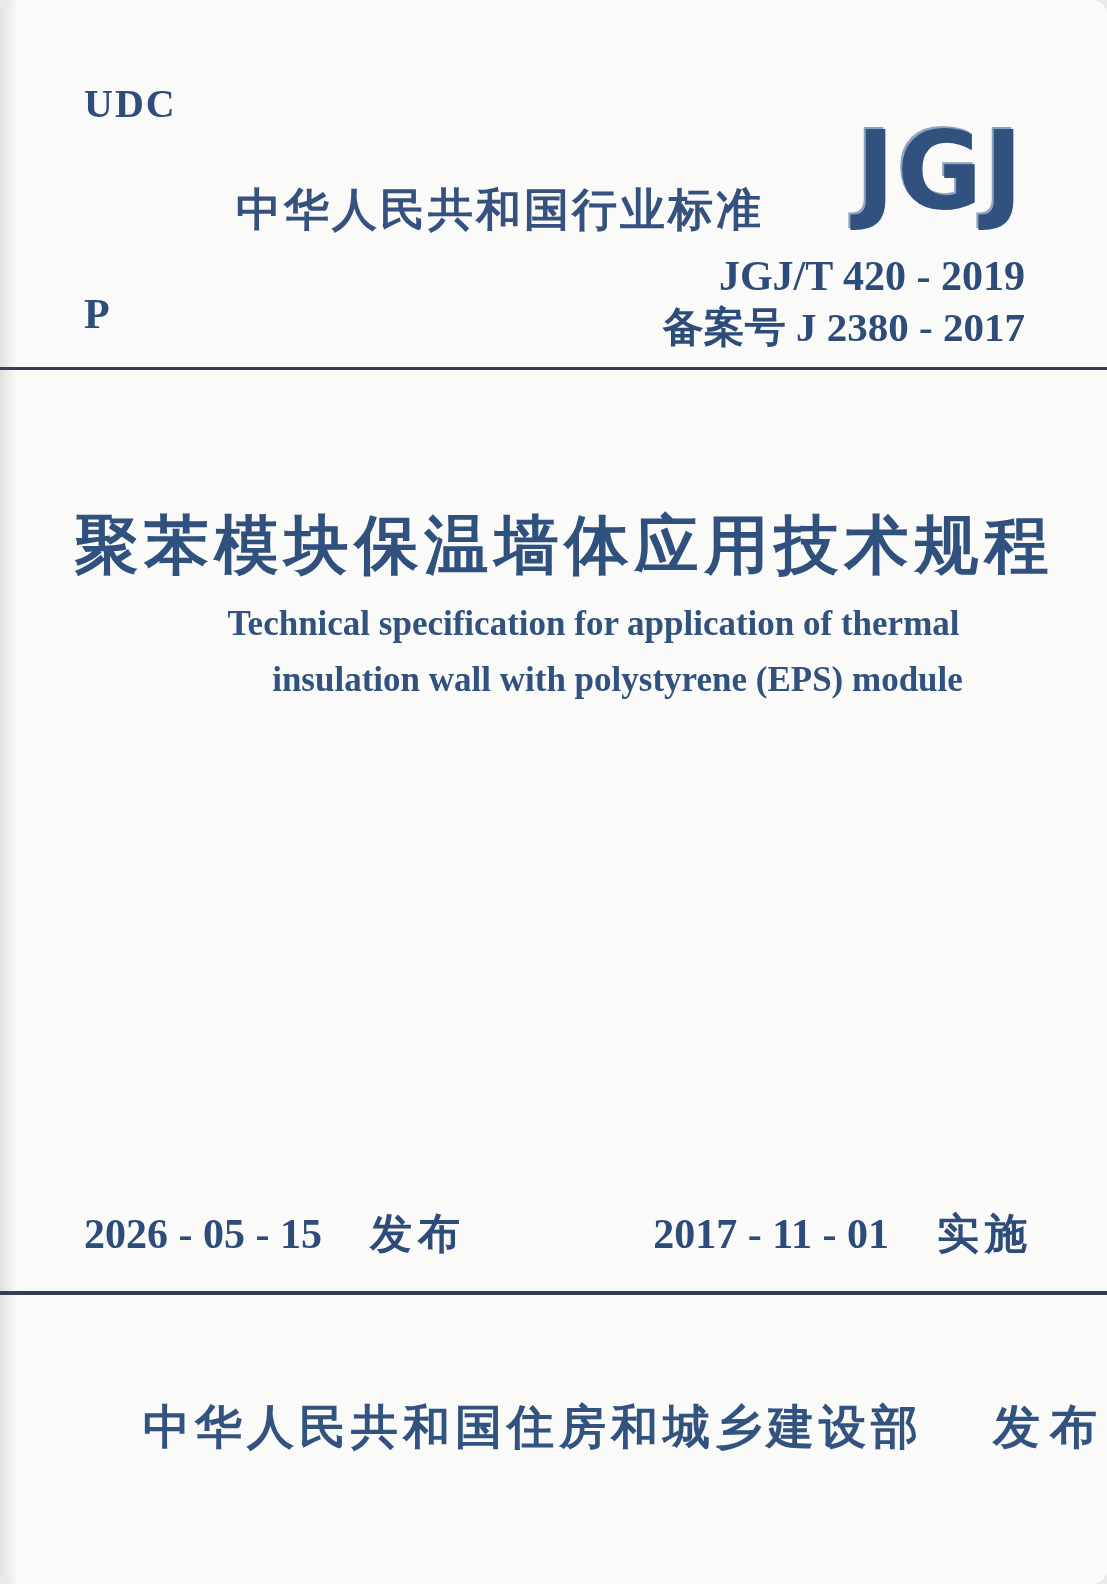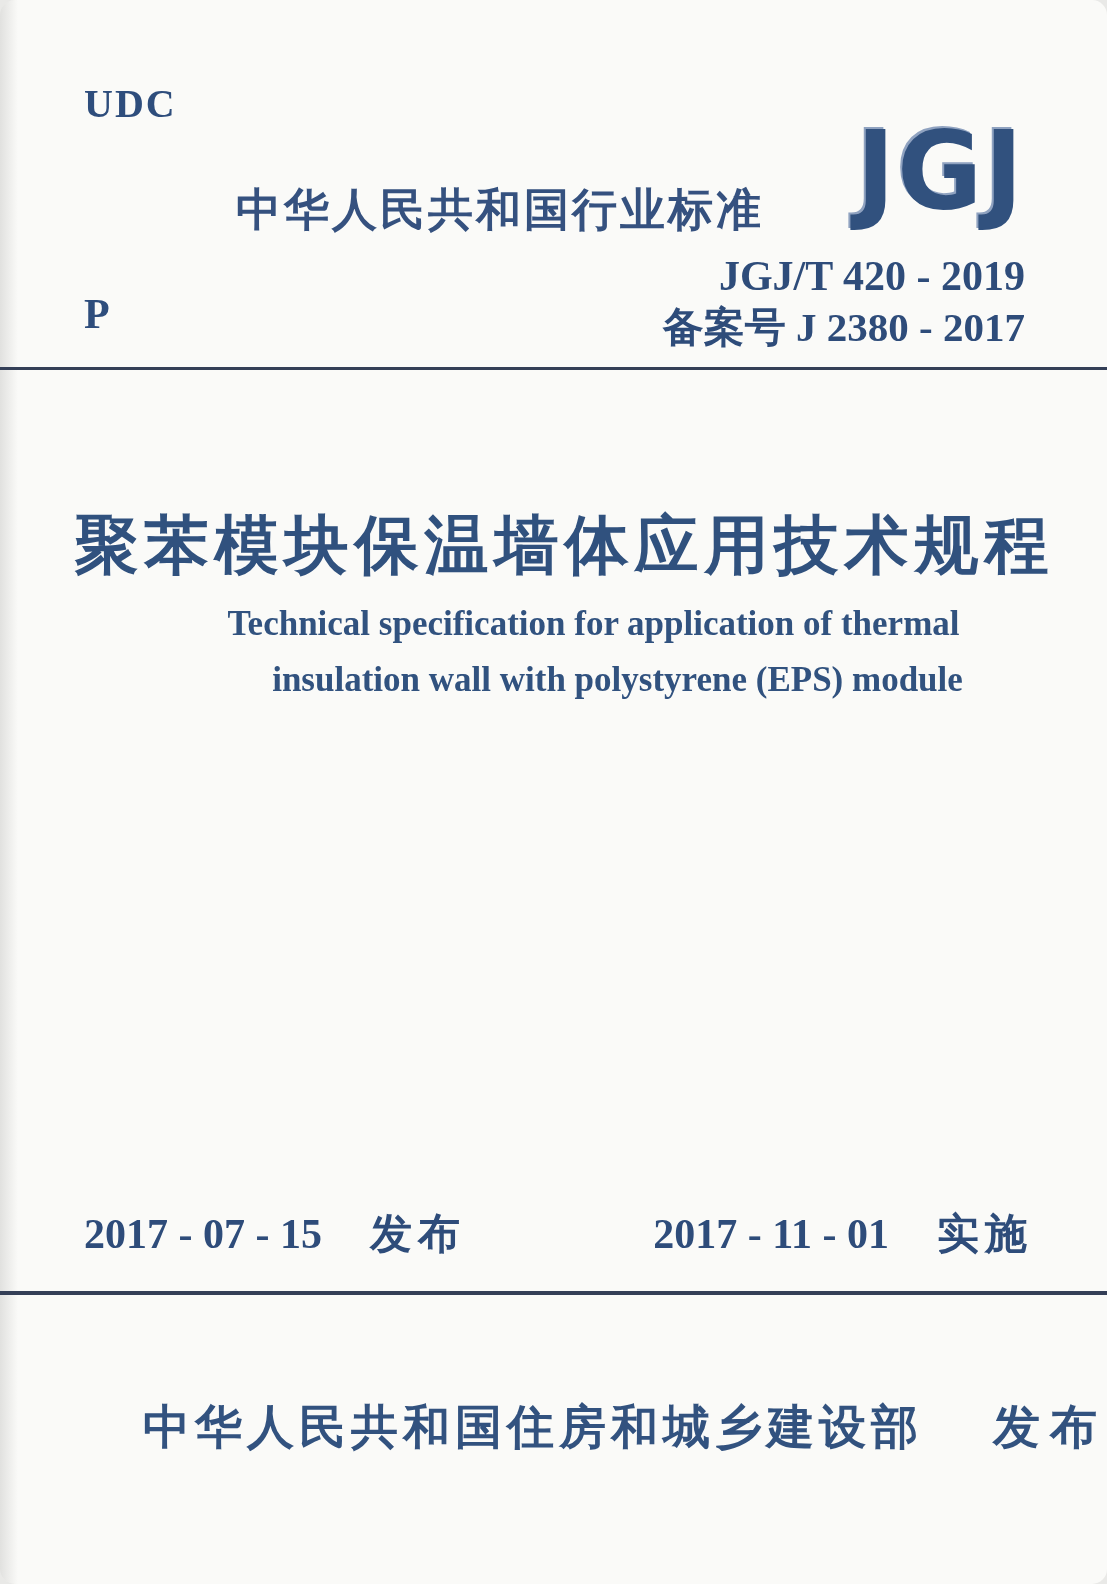--- a/index.html
+++ b/index.html
@@ -171,21 +171,21 @@
 
   <hr class="rule rule-top">
 
   <div class="title-zh serif">聚苯模块保温墙体应用技术规程</div>
 
   <div class="title-en title-en1 serif">Technical specification for application of thermal</div>
 
   <div class="title-en title-en2 serif">insulation wall with polystyrene (EPS) module</div>
 
   <div class="date-row-left serif">
-    <span>2017 - 07 - 15</span><span class="date-label">发布</span>
+    <span>2026 - 05 - 15</span><span class="date-label">发布</span>
   </div>
 
   <div class="date-row-right serif">
     <span>2017 - 11 - 01</span><span class="date-label">实施</span>
   </div>
 
   <hr class="rule rule-bottom">
 
   <div class="publisher sans">
     <span>中华人民共和国住房和城乡建设部</span><span class="pub-label">发布</span>

